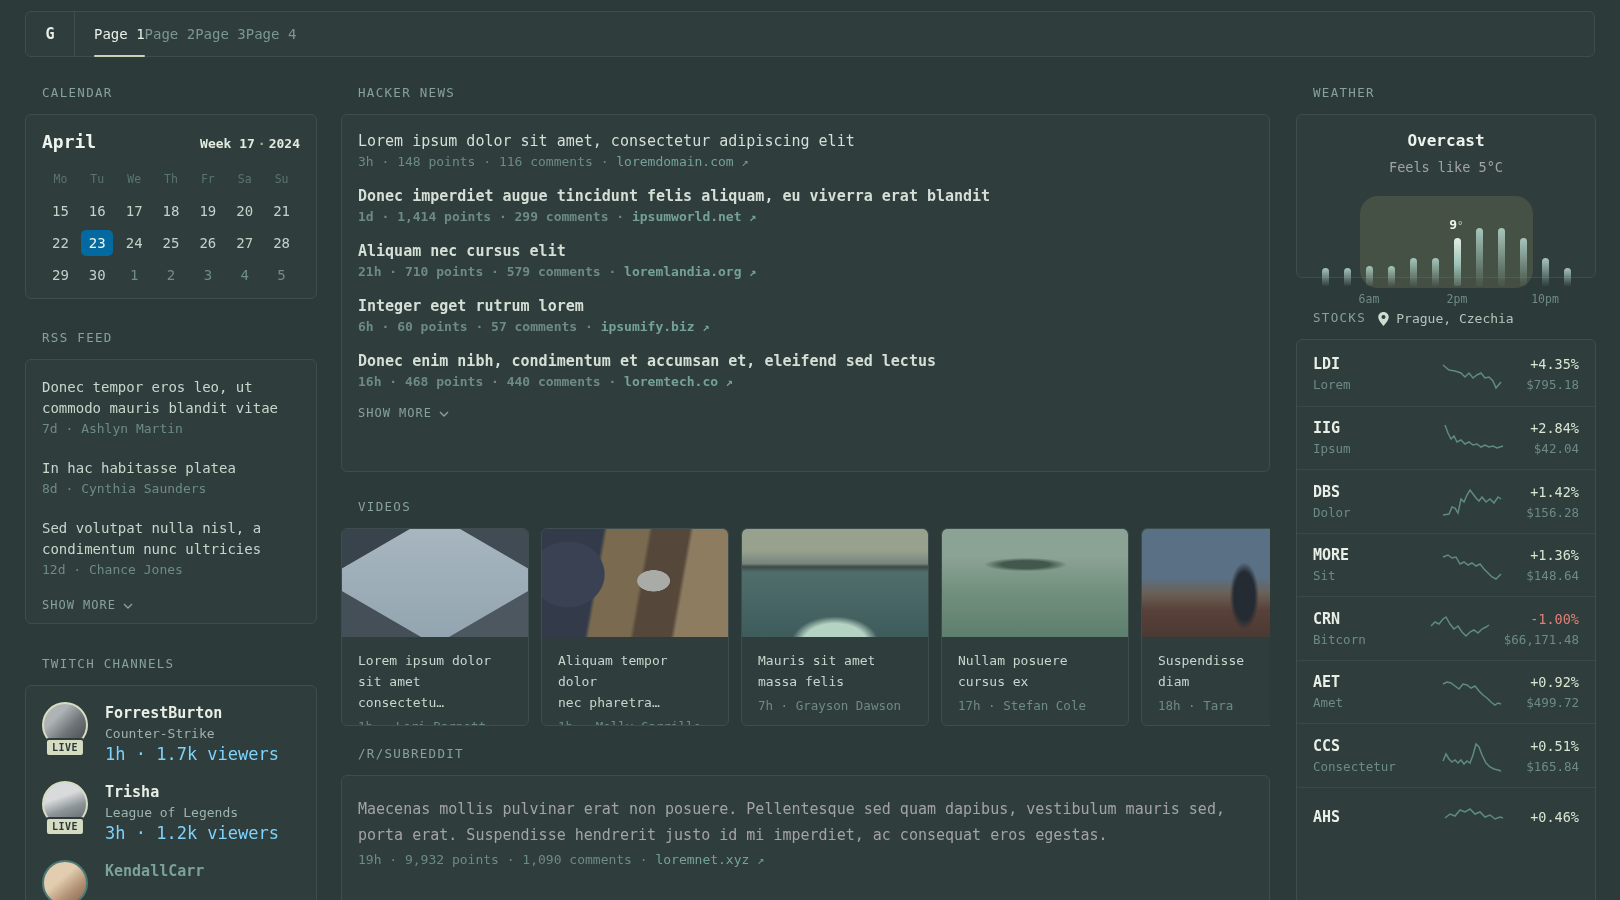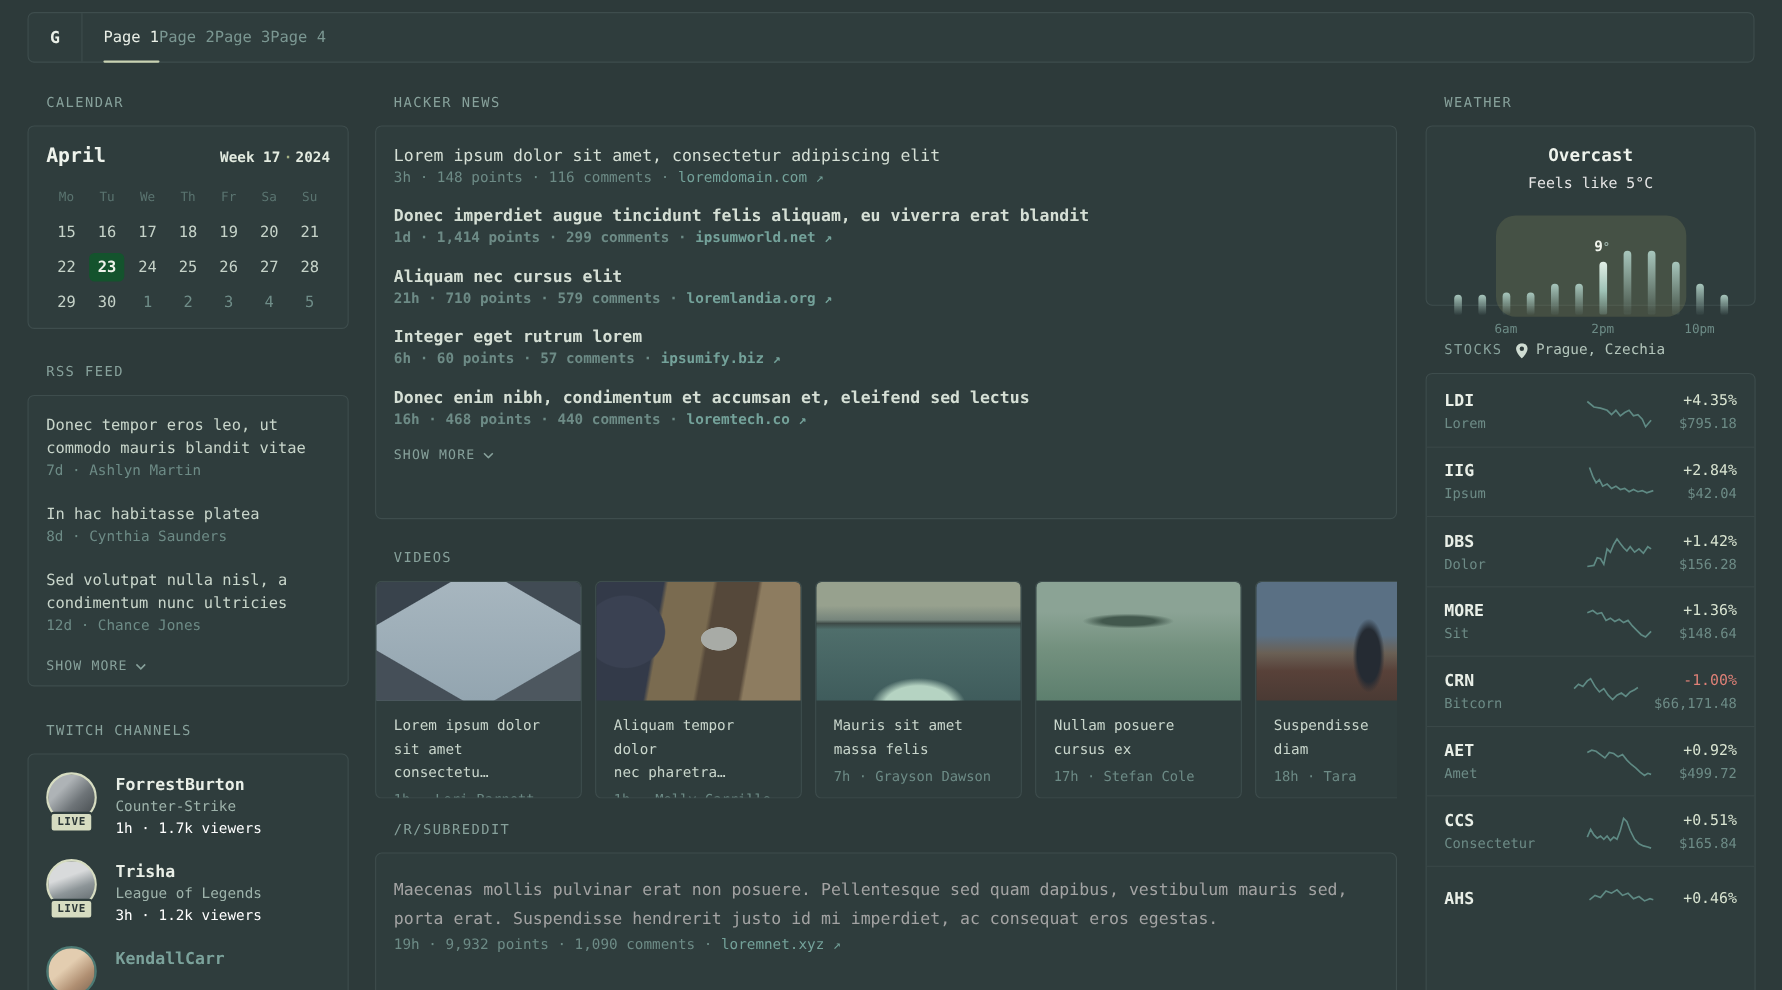--- a/index.html
+++ b/index.html
@@ -44,22 +44,22 @@
   .cal-head { display:flex; justify-content:space-between; align-items:baseline; }
   .cal-month { font-size:18px; font-weight:bold; color:#eef3ec; }
   .cal-week { font-size:13px; color:#e3ebe0; font-weight:bold; }
   .cal-week .sep { color:#a4b183; margin:0 3px; }
   .cal-grid { display:grid; grid-template-columns:repeat(7,1fr); text-align:center; }
   .cal-dow-row { margin-top:20px; }
   .dow { font-size:11.5px; color:#5a7470; }
   .cal-days { margin-top:12px; row-gap:6px; }
   .day { font-size:14px; color:#c5d2c8; height:26px; line-height:26px; }
   .day.mut { color:#6f8d88; }
-  .day.sel { background:#14532d; border-radius:5px; color:#eef3ea; width:32px;
-             margin:0 auto; font-weight:bold; }
+  .day.sel { background:#0369a1; border-radius:5px; color:#eef3ea; width:32px;
+             margin:0 auto; font-weight:normal; }
 
   
   .rss-card { height:265px; padding:17px 16px; }
   .rss-item + .rss-item { margin-top:22px; }
   .rss-title { font-size:14px; line-height:21px; color:#c9d6cb; cursor:pointer; }
   .rss-meta { font-size:13px; color:#6d8b86; margin-top:2px; }
   .showmore { display:flex; align-items:center; gap:7px; color:#87a19b;
               font-size:12px; letter-spacing:1px; margin-top:21px; cursor:pointer; }
   .showmore svg { margin-top:2px; }
 
@@ -73,21 +73,21 @@
   .av1 { background:linear-gradient(135deg,#aeb3b6 0 30%,#6e7478 60%,#3f4548); }
   .av2 { background:linear-gradient(160deg,#d8dadb 0 35%,#8d9598 60%,#565e62); }
   .av3 { background:linear-gradient(140deg,#e3cdb0 0 40%,#b08f72 70%,#7d6450); }
   .live { position:absolute; left:23px; top:36px; transform:translateX(-50%);
           background:#d6dcc1; color:#2b3737; font-size:10px; font-weight:bold;
           letter-spacing:.5px; padding:2px 5px; border-radius:4px;
           border:2px solid #2f3d3d; }
   .tw-name { font-size:15px; font-weight:bold; color:#e9efe7; line-height:22px; }
   .tw-name.off { color:#7ba29b; }
   .tw-game { font-size:13px; color:#9eb3ab; line-height:20px; }
-  .tw-meta { font-size:13px; color:#ffffff; line-height:20px; }
+  .tw-meta { font-size:17px; color:#7dd3fc; line-height:20px; }
 
   
   .hn-card { height:358px; padding:15px 16px; }
   .hn-item + .hn-item { margin-top:16px;font-weight:bold; }
   .hn-title { font-size:15px; line-height:22px; color:#d5dfd5; cursor:pointer; }
   .meta { font-size:13px; color:#6d8b86; margin-top:2px; }
   .lnk { color:#74a29a; cursor:pointer; }
   .arrow { color:#74a29a; font-size:12px; }
 
   
@@ -120,21 +120,21 @@
   .vid-meta { font-size:12.5px; color:#6d8b86; margin-top:6px; }
 
   
   .sub-card { height:250px; padding:20px 16px; }
   .sub-title { font-size:15px; line-height:26px; color:#a3a3a3; cursor:pointer; }
   .sub-meta { margin-top:4px; }
 
   
   .wx-card { height:164px; padding:16px 16px 0; }
   .wx-cond { text-align:center; font-size:16px; font-weight:bold; color:#eef3ec; }
-  .wx-feels { text-align:center; font-size:13.5px; color:#e5e5e5; margin-top:9px; }
+  .wx-feels { text-align:center; font-size:13.5px; color:#a3a3a3; margin-top:9px; }
   .wchart { position:relative; width:249px; height:90px; margin:21px auto 0; }
   .whighlight { position:absolute; left:38px; top:0; width:173px; height:92px;
                 background:rgba(128,133,88,0.28); border-radius:18px; }
   .wbar { position:absolute; bottom:0; width:7px; border-radius:4px 4px 2px 2px;
           background:linear-gradient(180deg,#a7c6bc 0%,rgba(125,155,150,0.12) 95%); }
   .wbar.whl { background:linear-gradient(180deg,#e2efe6 0%,#9ec2b6 55%,rgba(150,185,175,0.25) 100%); }
   .wpeak { position:absolute; left:135px; bottom:54px; transform:translateX(-50%);
            font-size:13px; font-weight:bold; color:#f1f5ed; }
   .wpeak .deg { color:#9fb5ad; font-size:11px; }
   .wlab { position:absolute; top:96px; transform:translateX(-50%); font-size:11.5px;

